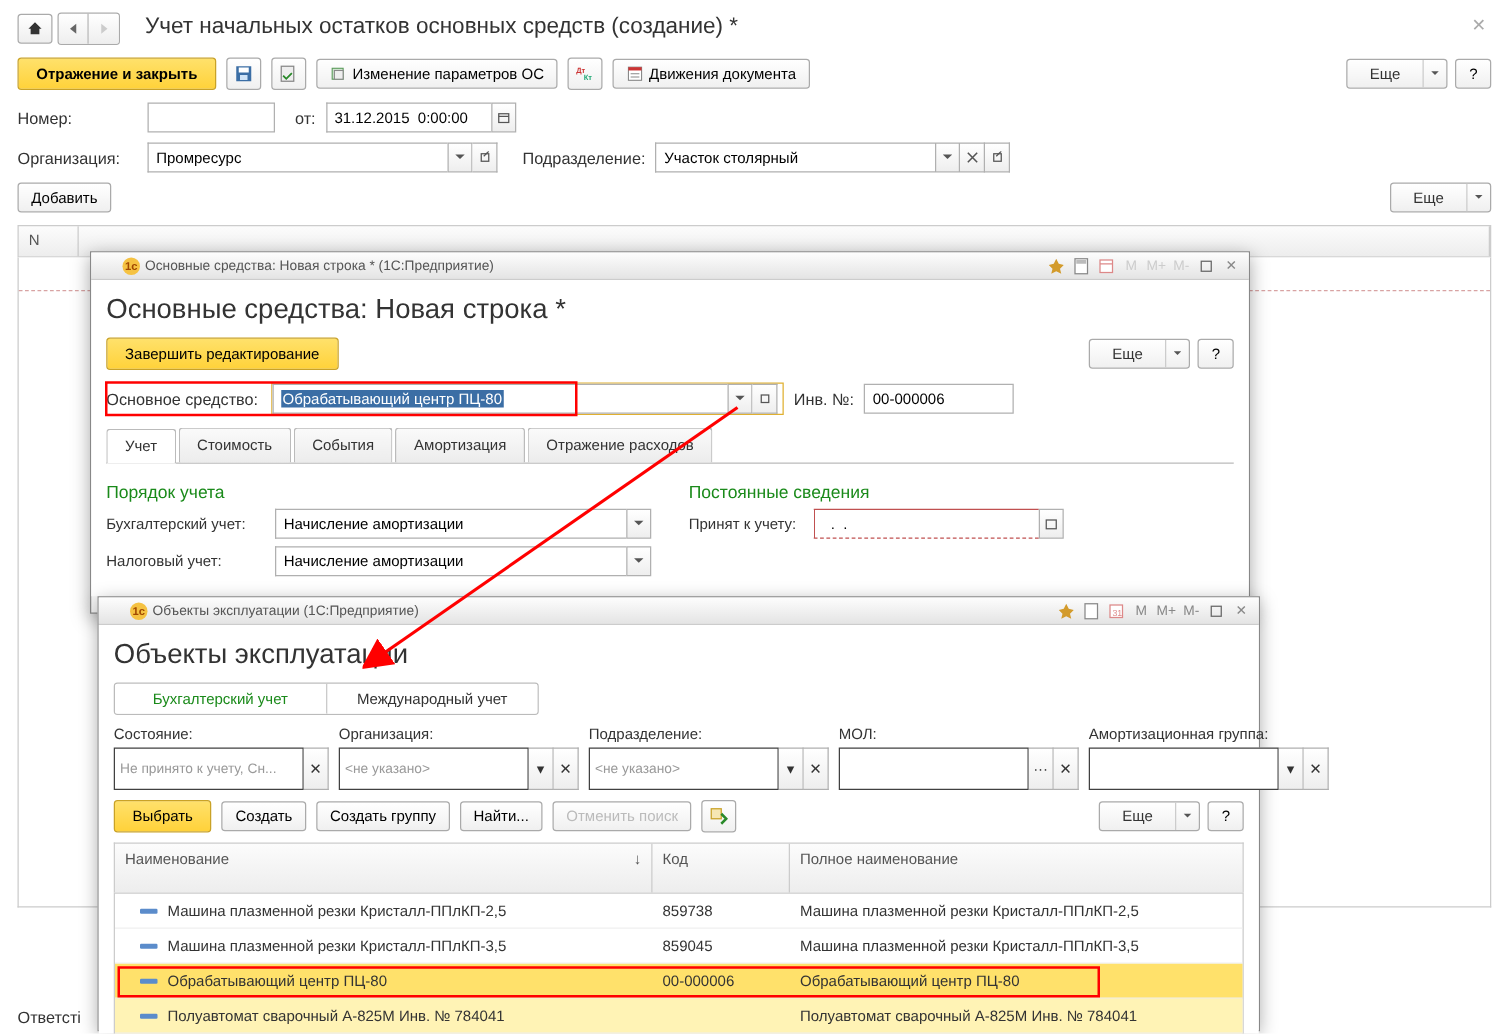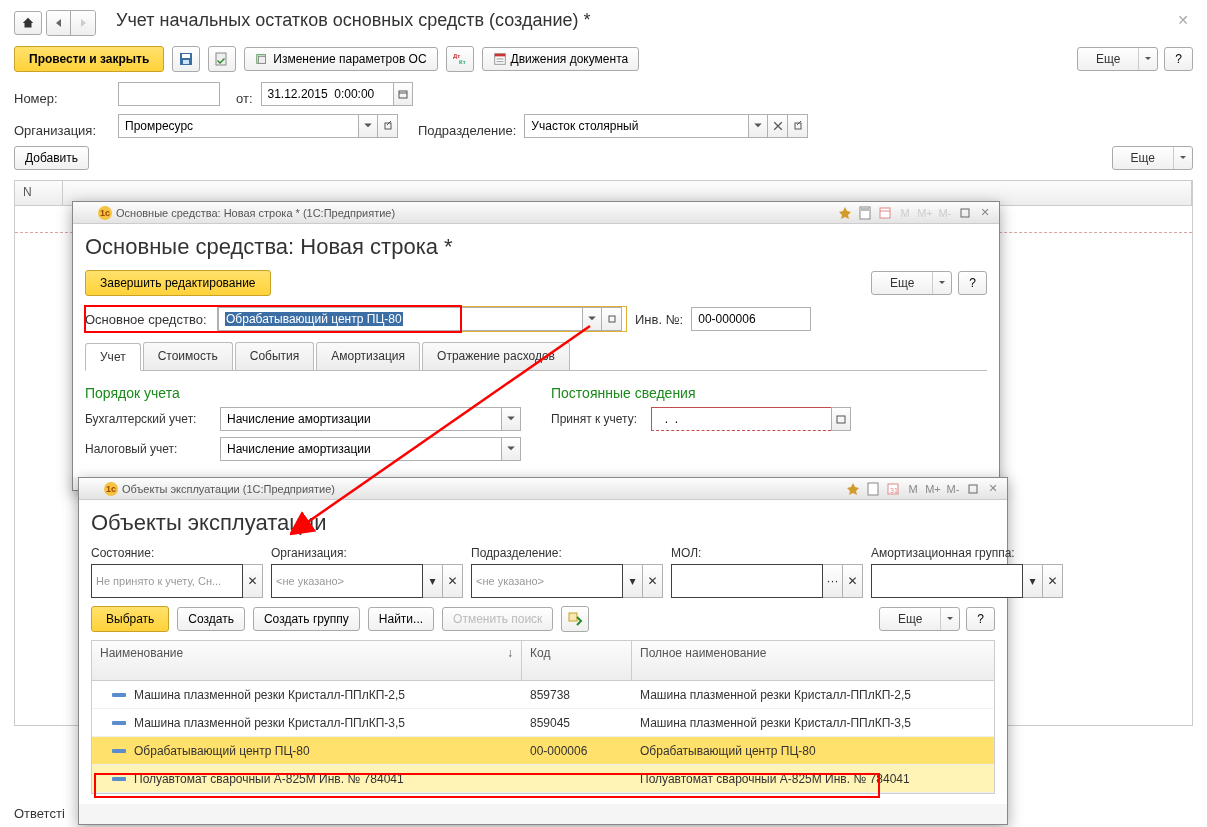--- a/index.html
+++ b/index.html
@@ -21,21 +21,21 @@
   .toolbar { display: flex; align-items: center; padding: 6px 14px; gap: 8px; }
   .btn-yellow { background: linear-gradient(#ffe16b,#ffd23a); border: 1px solid #c9a227; border-radius: 3px; padding: 5px 14px; font-weight: bold; font-size: 12px; cursor: pointer; }
   .btn-plain { background: linear-gradient(#fff,#f0f0f0); border: 1px solid #aaa; border-radius: 3px; padding: 4px 10px; font-size: 12px; cursor: pointer; display: inline-flex; align-items: center; gap: 4px; }
   .btn-icon { width: 28px; height: 26px; border: 1px solid #aaa; border-radius: 3px; background: linear-gradient(#fff,#f0f0f0); display: inline-flex; align-items: center; justify-content: center; cursor: pointer; }
   .btn-icon svg { width: 16px; height: 16px; }
   .btn-drop { display: inline-flex; align-items: stretch; border: 1px solid #aaa; border-radius: 3px; background: linear-gradient(#fff,#f0f0f0); cursor: pointer; }
   .btn-drop .lbl { padding: 4px 18px; border-right: 1px solid #ccc; }
   .btn-drop .caret { width: 18px; display: flex; align-items: center; justify-content: center; }
   .caret svg { width: 8px; height: 8px; fill: #555; }
   
-  .form-row { display: flex; align-items: flex-end; padding: 4px 14px; gap: 8px; }
+  .form-row { display: flex; align-items: center; padding: 4px 14px; gap: 8px; }
   .form-lbl { font-size: 13px; color: #333; }
   .input { border: 1px solid #b0b0b0; background: #fff; height: 24px; padding: 0 6px; font-size: 12px; }
   .input-combo { display: flex; align-items: stretch; }
   .input-combo .input { border-right: none; }
   .input-combo .btn-part { width: 20px; border: 1px solid #b0b0b0; background: linear-gradient(#fff,#eee); display: flex; align-items: center; justify-content: center; cursor: pointer; }
   .input-combo .btn-part + .btn-part { border-left: none; }
   .btn-part svg { width: 10px; height: 10px; fill: #555; }
   
   .grid-head { display: flex; border: 1px solid #ccc; background: linear-gradient(#fcfcfc,#ededed); height: 26px; margin: 6px 14px 0 14px; }
   .grid-head .gh { padding: 4px 8px; border-right: 1px solid #ccc; font-size: 12px; color: #555; }
@@ -116,21 +116,21 @@
               <path d="M4 2l5 4-5 4z"></path>
             </svg>
           </div>
       </div>
     </div>
     <div class="page-title">Учет начальных остатков основных средств (создание) *</div>
     <div class="close-x">✕</div>
   </div>
 
   <div class="toolbar">
-    <button class="btn-yellow">Провести и закрыть</button>
+    <button class="btn-yellow">Отражение и закрыть</button>
     <div class="btn-icon">
         <svg viewBox="0 0 16 16">
           <rect x="2" y="2" width="12" height="12" fill="#3b6ea5"></rect>
           <rect x="4" y="3" width="8" height="4" fill="#fff"></rect>
           <rect x="5" y="9" width="6" height="4" fill="#cfe3f7"></rect>
         </svg>
       </div>
     <div class="btn-icon">
         <svg viewBox="0 0 16 16">
           <rect x="2" y="2" width="10" height="12" fill="#eee" stroke="#888"></rect>
@@ -398,20 +398,24 @@
             <svg viewBox="0 0 14 14">
               <rect x="3" y="3" width="8" height="8" fill="none" stroke="#666"></rect>
             </svg>
           </div>
         <div class="ri">✕</div>
       </div>
     </div>
     <div class="dialog-body">
       <div class="dialog-heading">Объекты эксплуатации</div>
 
+      <div class="acc-tabs">
+        <div class="acc-tab active">Бухгалтерский учет</div>
+        <div class="acc-tab">Международный учет</div>
+      </div>
 
       <div class="filter-row">
         <div class="filter-col" style="flex:1.1;">
           <span class="flbl2">Состояние:</span>
           <div class="filter-input">
             <input value="Не принято к учету, Сн..." style="">
             <div class="fi-btn">✕</div>
           </div>
         </div>
         <div class="filter-col">

